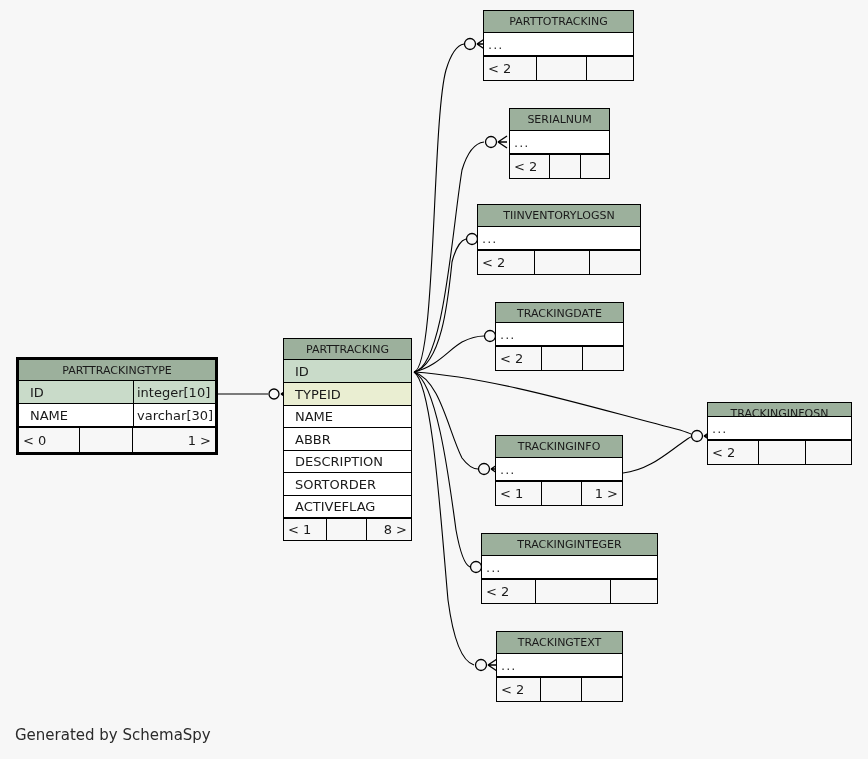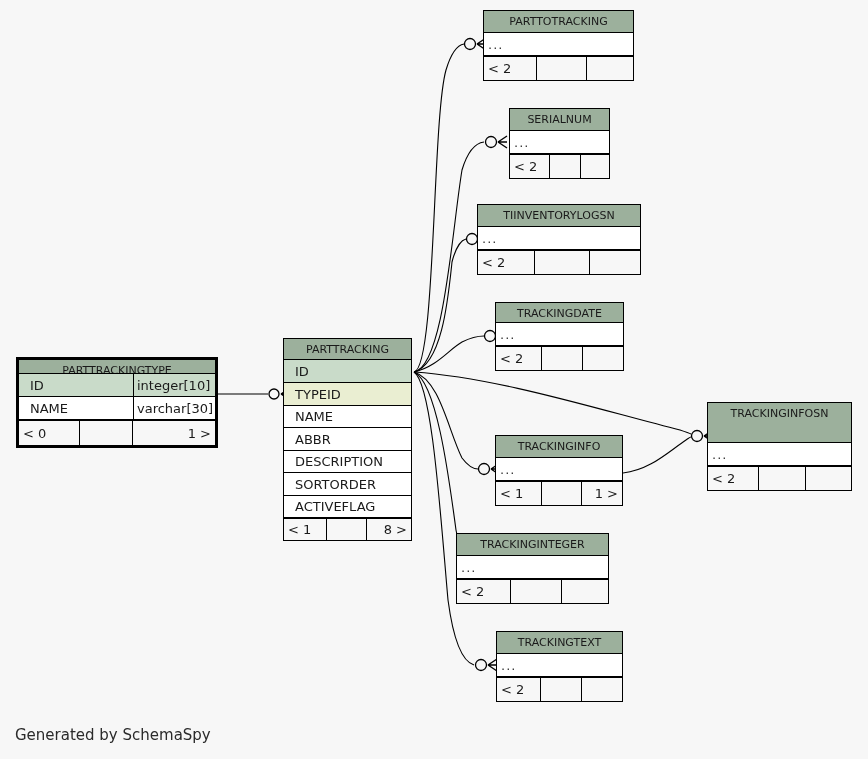--- a/index.html
+++ b/index.html
@@ -197,21 +197,21 @@
     </g>
 
     <g>
       <path d="M414,372 C432,384 440,510 448,600 C454,645 464,662 474,665" stroke="#000" stroke-width="1.1" fill="none"></path>
       <circle cx="481" cy="665" r="5.5" fill="#f7f7f7" stroke="#000" stroke-width="1.3"></circle>
       <path d="M488,665 L497,665 M497,659 L488,665 M497,671 L488,665" stroke="#000" stroke-width="1.4" fill="none"></path>
     </g>
   </svg>
 
   <div class="table-node focus-node" id="node-parttrackingtype" style="left:16px; top:357px; width:202px;">
-    <div class="tbl-header" style="height:14px; line-height:21px;">PARTTRACKINGTYPE</div>
+    <div class="tbl-header" style="height:21px; line-height:21px;">PARTTRACKINGTYPE</div>
     <div class="tbl-row pk" style="height:23px;">
       <span class="cell-name">ID</span>
       <span class="cell-type" style="width:82px;">integer[10]</span>
     </div>
     <div class="tbl-row" style="height:23px;">
       <span class="cell-name">NAME</span>
       <span class="cell-type" style="width:82px;">varchar[30]</span>
     </div>
     <div class="tbl-footer" style="height:25px;">
       <span class="foot-cell foot-left" style="width:60px;">&lt; 0</span>
@@ -294,30 +294,30 @@
     <div class="tbl-header" style="height:22px; line-height:22px;">TRACKINGINFO</div>
     <div class="ellipsis-row" style="height:23px;">...</div>
     <div class="tbl-footer" style="height:24px;">
       <span class="foot-cell foot-left" style="width:45px;">&lt; 1</span>
       <span class="foot-cell foot-mid"></span>
       <span class="foot-cell foot-right" style="width:40px;">1 &gt;</span>
     </div>
   </div>
 
   <div class="table-node" id="node-trackinginfosn" style="left:707px; top:402px; width:145px;">
-    <div class="tbl-header" style="height:40px; line-height:22px;text-align:center;">TRACKINGINFOSN</div>
+    <div class="tbl-header" style="height:14px; line-height:22px;text-align:center;">TRACKINGINFOSN</div>
     <div class="ellipsis-row" style="height:23px;">...</div>
     <div class="tbl-footer" style="height:24px;">
       <span class="foot-cell foot-left" style="width:50px;">&lt; 2</span>
       <span class="foot-cell foot-mid"></span>
       <span class="foot-cell foot-right" style="width:45px;"></span>
     </div>
   </div>
 
-  <div class="table-node" id="node-trackinginteger" style="left:456px; top:533px; width:153px;">
+  <div class="table-node" id="node-trackinginteger" style="left:481px; top:533px; width:177px;">
     <div class="tbl-header" style="height:22px; line-height:22px;">TRACKINGINTEGER</div>
     <div class="ellipsis-row" style="height:23px;">...</div>
     <div class="tbl-footer" style="height:24px;">
       <span class="foot-cell foot-left" style="width:53px;">&lt; 2</span>
       <span class="foot-cell foot-mid"></span>
       <span class="foot-cell foot-right" style="width:46px;"></span>
     </div>
   </div>
 
   <div class="table-node" id="node-trackingtext" style="left:496px; top:631px; width:127px;">

